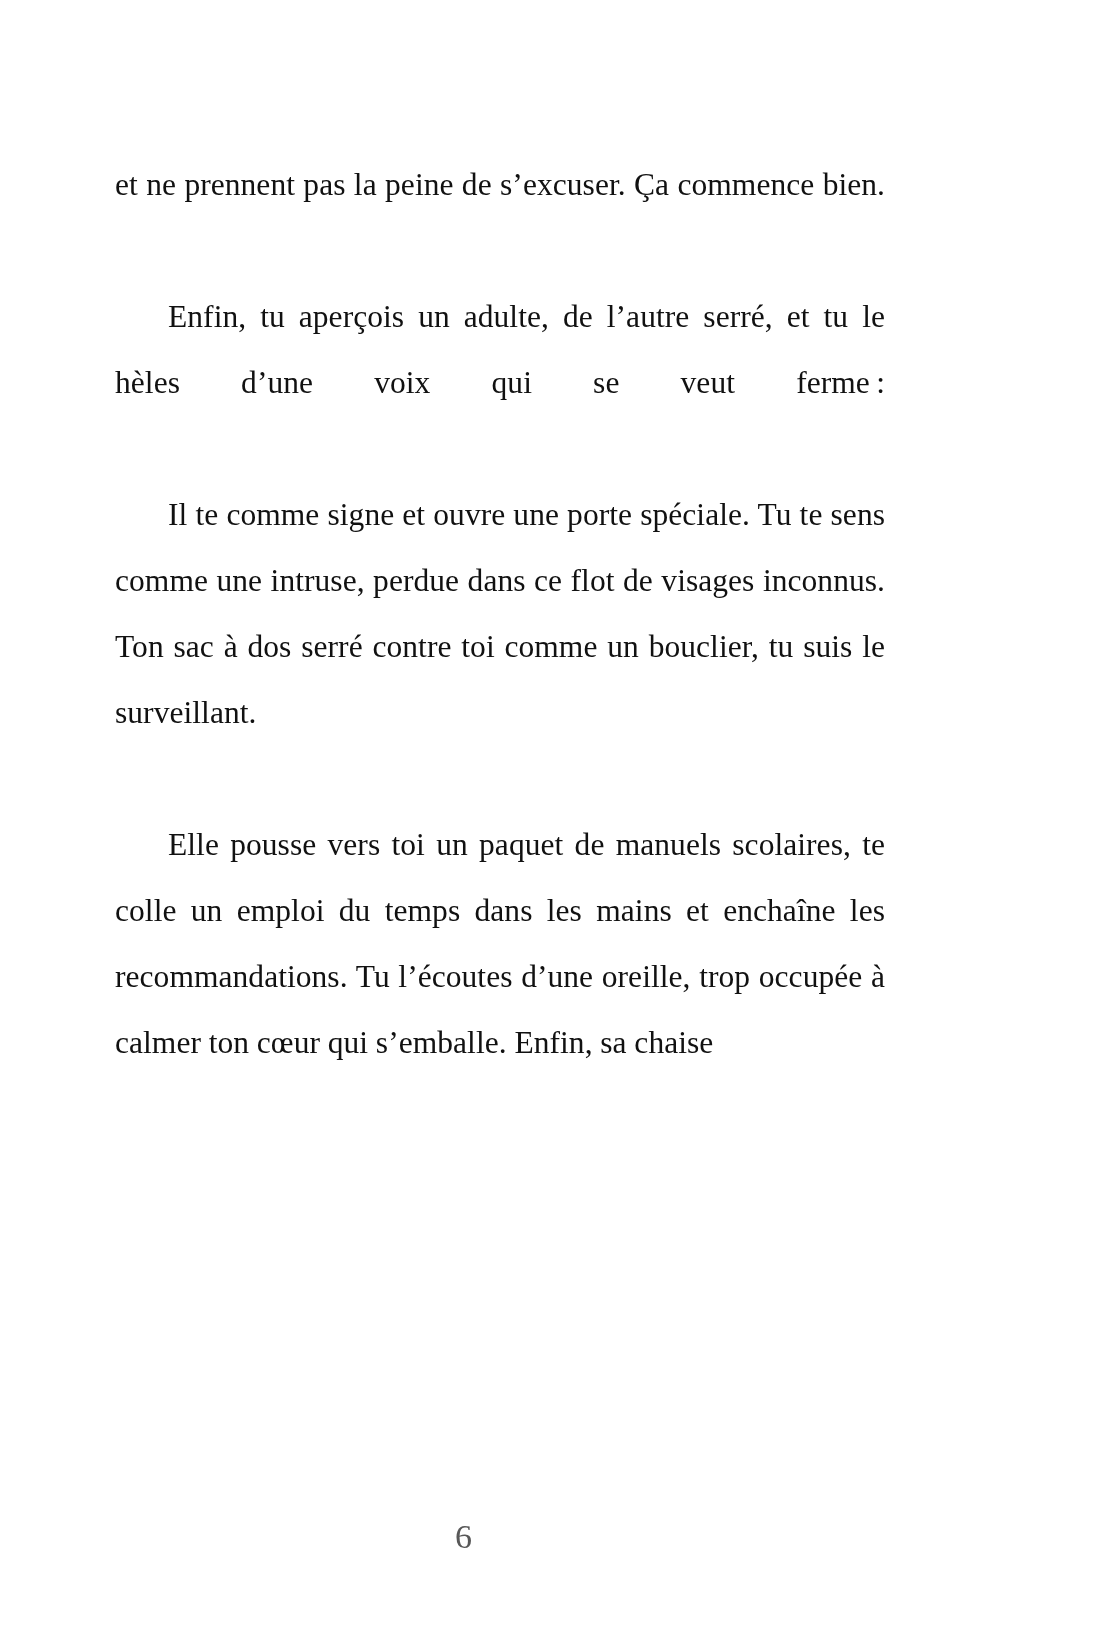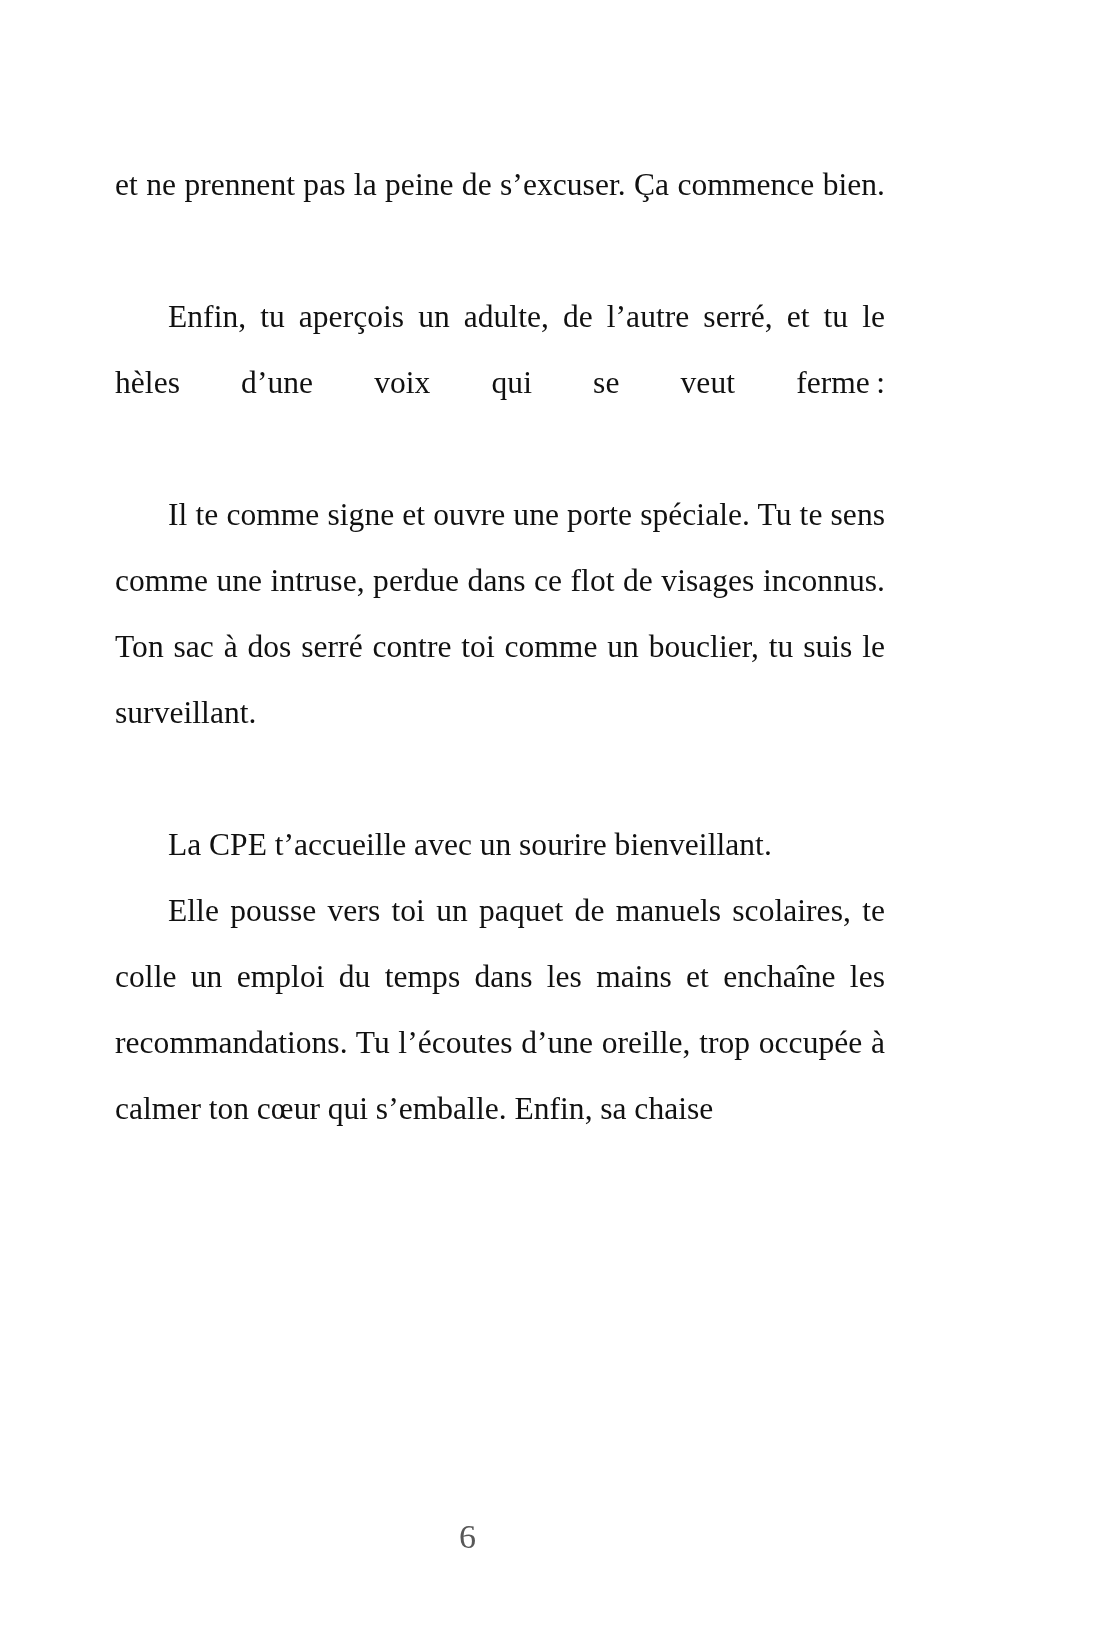--- a/index.html
+++ b/index.html
@@ -9,21 +9,20 @@
     background: #ffffff;
   }
 
   .page {
     position: relative;
     width: 927px;
     height: 1651px;
     background: #ffffff;
     overflow: hidden;
     font-family: "Liberation Serif", "DejaVu Serif", serif;
-    padding-left: 8px;
   }
 
   .text-block {
     position: absolute;
     left: 115px;
     top: 152px;
     width: 770px;
   }
 
   .para {
@@ -79,21 +78,20 @@
   <div class="text-block">
 
     <p class="para">et ne prennent pas la peine de s’excuser. Ça commence bien.</p>
 
     <p class="para indent">Enfin, tu aperçois un adulte, de l’autre serré, et tu le hèles d’une voix qui se veut ferme :</p>
 
 
     <p class="para indent">Il te comme signe et ouvre une porte spéciale. Tu te sens comme une intruse, perdue dans ce flot de visages inconnus. Ton sac à dos serré contre toi comme un bouclier, tu suis le surveillant.</p>
 
 
-    <p class="para indent nostretch">La CPE t’accueille avec un sourire bienveillant.</p>
 
 
     <p class="para indent nostretch">Elle pousse vers toi un paquet de manuels scolaires, te colle un emploi du temps dans les mains et enchaîne les recommandations. Tu l’écoutes d’une oreille, trop occupée à calmer ton cœur qui s’emballe. Enfin, sa chaise</p>
 
   </div>
 
   <div class="folio">6</div>
 
 </div>
 

